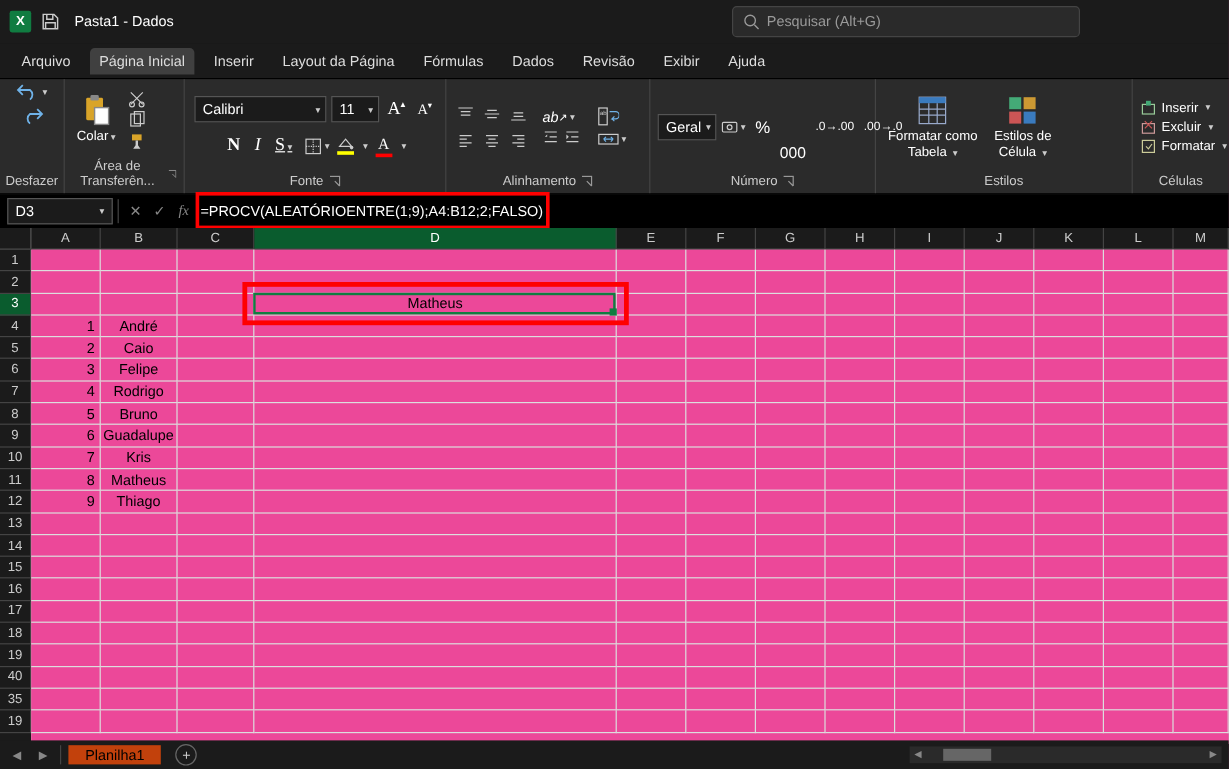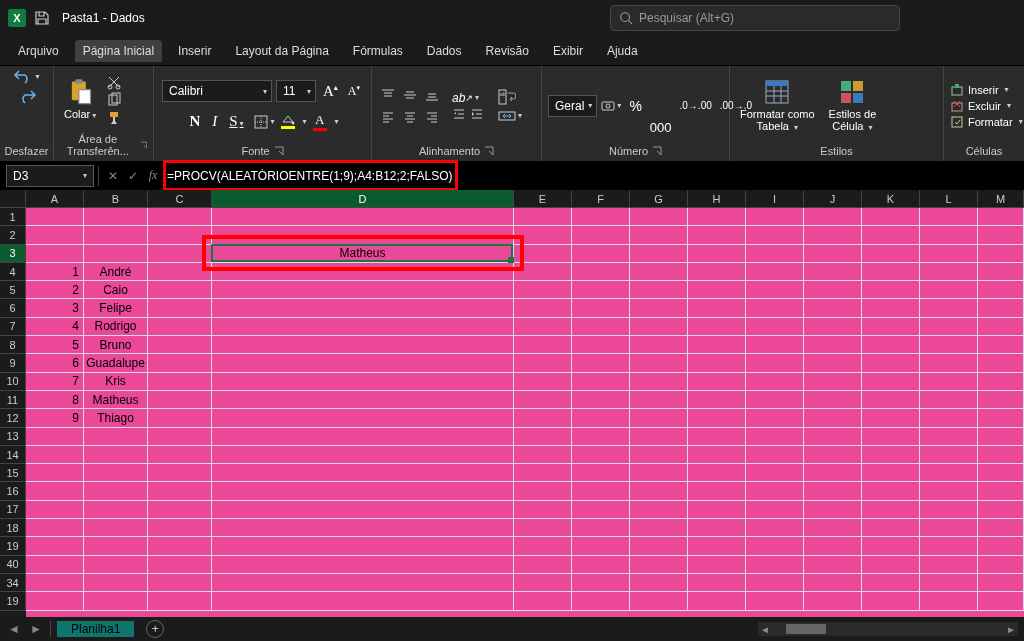--- a/index.html
+++ b/index.html
@@ -72,21 +72,21 @@
   .rh.active { background:#0a5c2e; color:#fff; }
   .grid { position:absolute; left:26px; top:18px; right:0; bottom:0; background:#ec4899; }
   .grow { display:flex; height:18.3px; }
   .cell { border-right:1px solid #ddd; border-bottom:1px solid #ddd; font-size:12px; color:#000; display:flex; align-items:center; justify-content:center; padding:0 4px; }
   .cell.right { justify-content:flex-end; }
   .selection-box { position:absolute; border:2px solid #107c41; pointer-events:none; background:transparent; }
   .selection-handle { position:absolute; right:-3px; bottom:-3px; width:6px; height:6px; background:#107c41; }
   .red-highlight { position:absolute; border:4px solid #ff0000; pointer-events:none; }
   .sheet-tabs { position:absolute; left:0; right:0; bottom:0; height:24px; background:#1b1b1b; display:flex; align-items:center; padding:0 6px; gap:6px; }
   .nav-arrow { width:16px; height:16px; display:flex; align-items:center; justify-content:center; color:#888; cursor:pointer; }
-  .sheet-tab { padding:1px 14px; background:#0f766e; color:#000; font-size:12px; border-radius:0; cursor:pointer; }
+  .sheet-tab { padding:1px 14px; background:#c2410c; color:#000; font-size:12px; border-radius:0; cursor:pointer; }
   .add-sheet { width:18px; height:18px; border:1px solid #666; border-radius:50%; display:flex; align-items:center; justify-content:center; cursor:pointer; color:#ccc; margin-left:6px; font-size:12px; }
   .hscroll { margin-left:auto; width:260px; height:14px; background:#2a2a2a; display:flex; align-items:center; }
   .hscroll .thumb { width:40px; height:10px; background:#666; margin:0 14px; }
   .hscroll .arr { width:14px; color:#888; text-align:center; font-size:10px; }
 
   
   .cA{width:58px;} .cB{width:64px;} .cC{width:64px;} .cD{width:302px;} .cE{width:58px;}
   .cF{width:58px;} .cG{width:58px;} .cH{width:58px;} .cI{width:58px;} .cJ{width:58px;}
   .cK{width:58px;} .cL{width:58px;} .cM{width:46px;}
 </style>
@@ -467,21 +467,21 @@
       <div class="rh">11</div>
       <div class="rh">12</div>
       <div class="rh">13</div>
       <div class="rh">14</div>
       <div class="rh">15</div>
       <div class="rh">16</div>
       <div class="rh">17</div>
       <div class="rh">18</div>
       <div class="rh">19</div>
       <div class="rh">40</div>
-      <div class="rh">34</div>
+      <div class="rh">35</div>
       <div class="rh">19</div>
     </div>
   <div class="grid" id="grid">
       <div class="grow">
         <div class="cell cA"></div>
         <div class="cell cB"></div>
         <div class="cell cC"></div>
         <div class="cell cD"></div>
         <div class="cell cE"></div>
         <div class="cell cF"></div>

